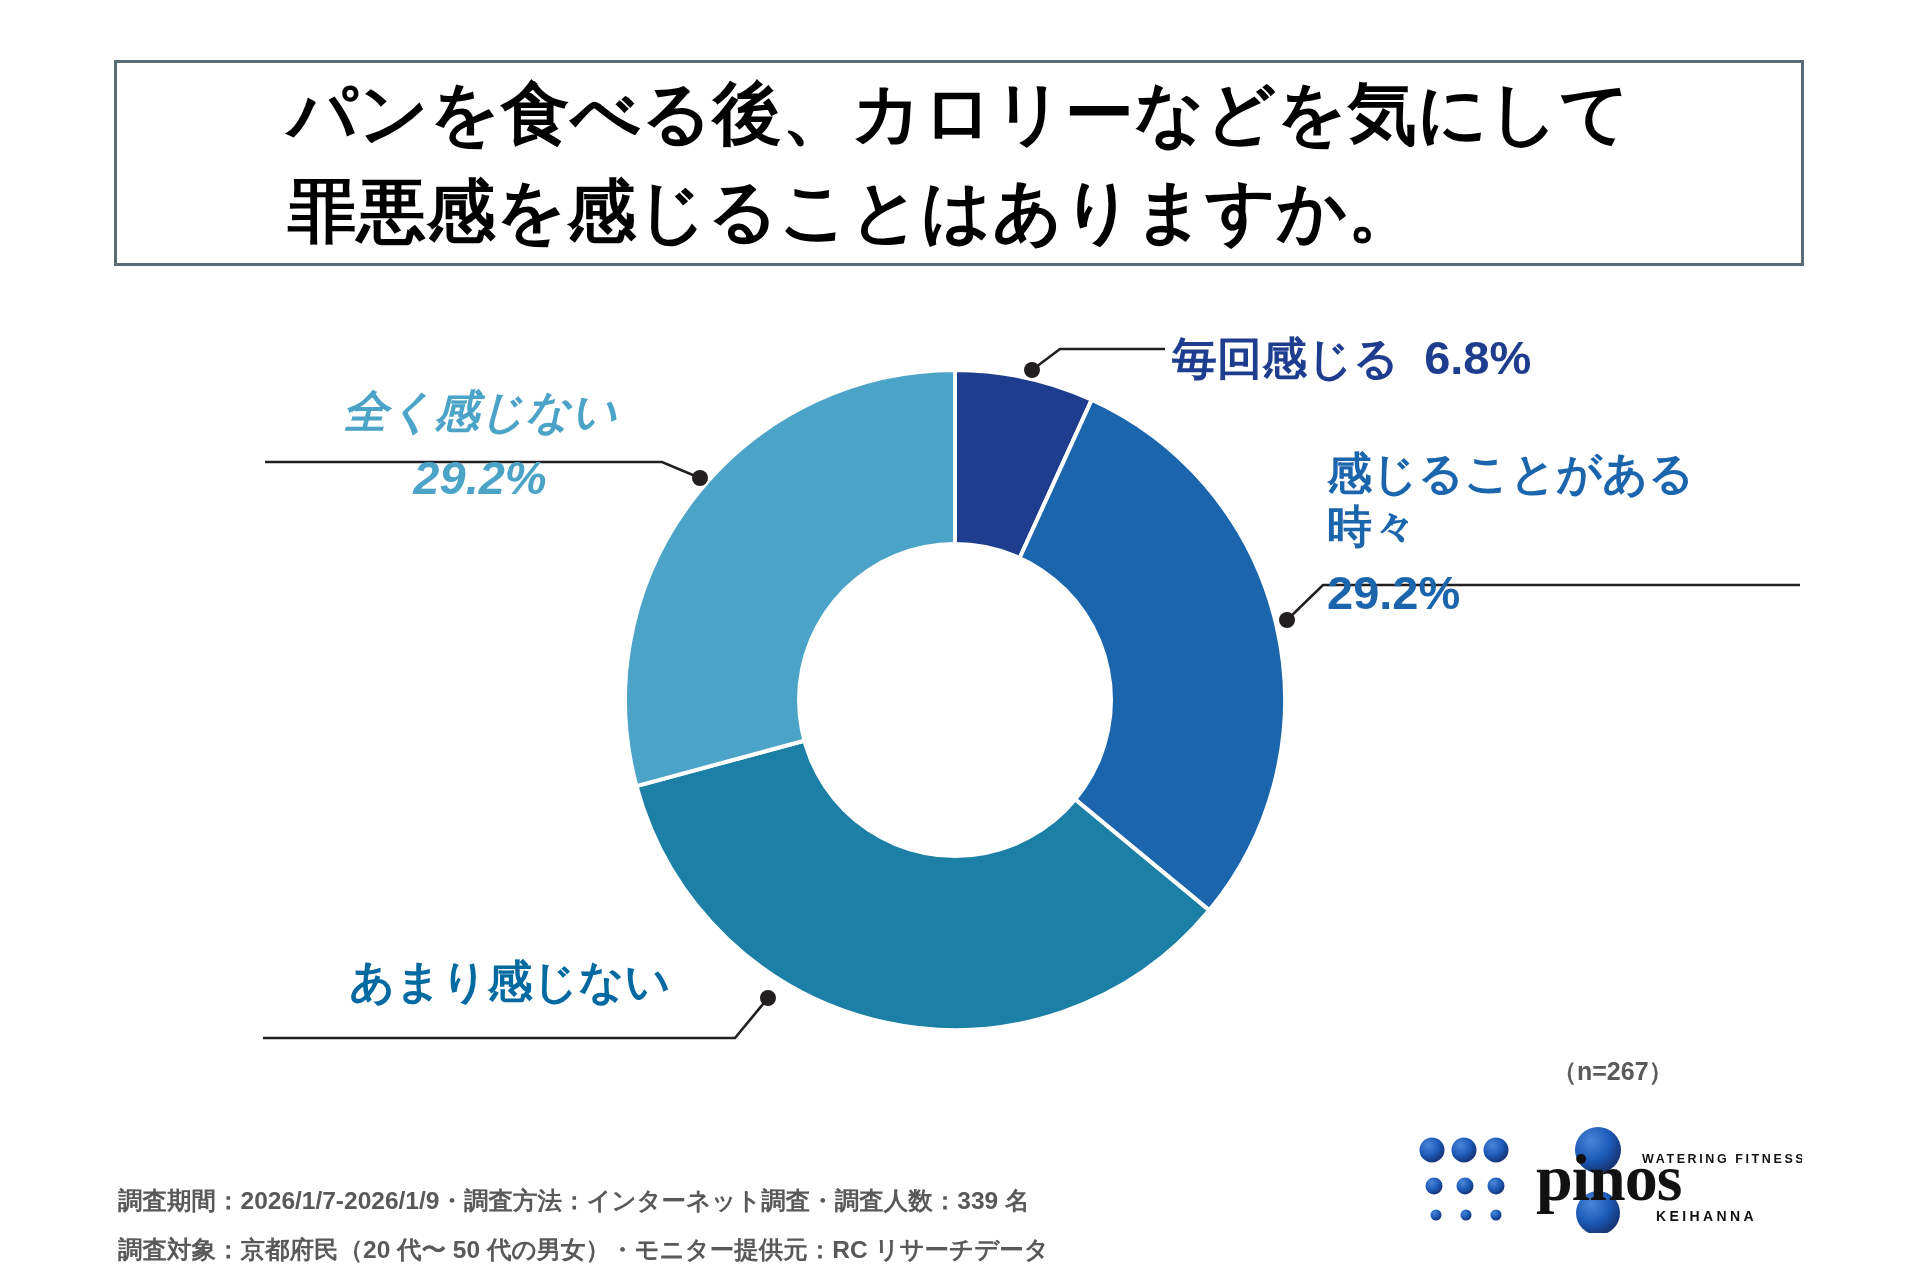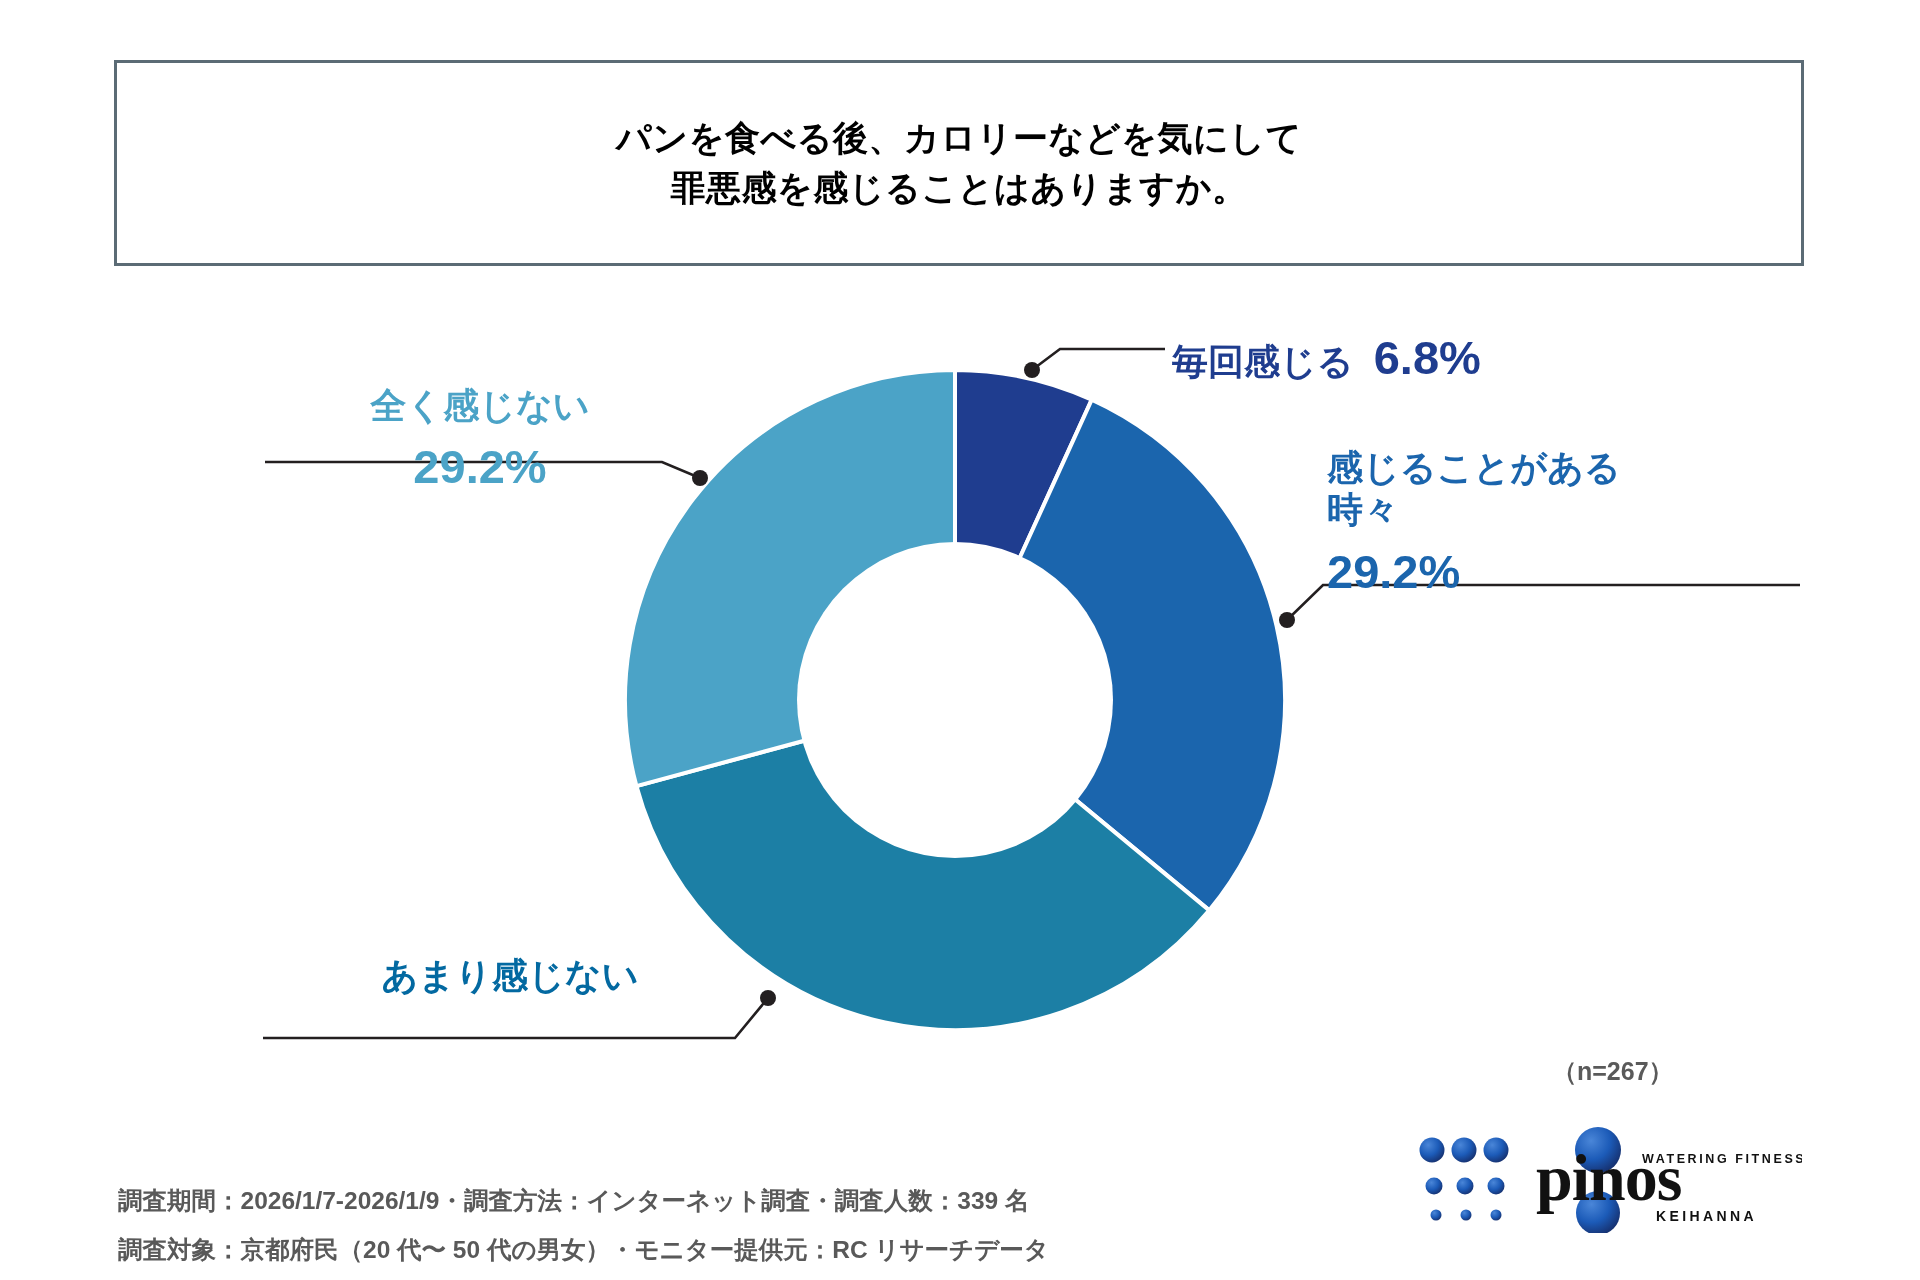--- a/index.html
+++ b/index.html
@@ -27,22 +27,21 @@
     width: 1690px;
     height: 206px;
     border: 3px solid #5b6b75;
     box-sizing: border-box;
     background: #ffffff;
     display: flex;
     align-items: center;
     justify-content: center;
   }
   #title-text {
-    text-align: center;
-    font-size: 35px;
+    font-size: 69px;
     font-weight: bold;
     line-height: 1.42;
     color: #000000;
     letter-spacing: 0.5px;
     white-space: pre-line;
   }
 
   
   #chart-wrap {
     position: absolute;
@@ -52,21 +51,21 @@
     height: 690px;
   }
   #donut-svg { display: block; width: 690px; height: 690px; }
 
   
   .callout {
     position: absolute;
     font-weight: bold;
     line-height: 1.18;
   }
-  .callout .ctitle { font-size: 36px; display: block; }
+  .callout .ctitle { font-size: 45px; display: block; }
   .callout .cpct   { font-size: 47px; display: block; }
 
   
   #label-every {
     left: 1172px;
     top: 330px;
     color: #1f3d8f;
     text-align: left;
     white-space: nowrap;
   }
@@ -93,20 +92,21 @@
   }
   #label-rarely .cpct { margin-top: 12px; }
 
   
   #label-never {
     left: 280px;
     top: 385px;
     color: #4ba3c7;
     text-align: center;
     width: 400px;
+    font-style: italic;
   }
   #label-never .cpct { margin-top: 12px; }
 
   
   #leaders {
     position: absolute;
     left: 0; top: 0;
     width: 1920px; height: 1280px;
     pointer-events: none;
   }

